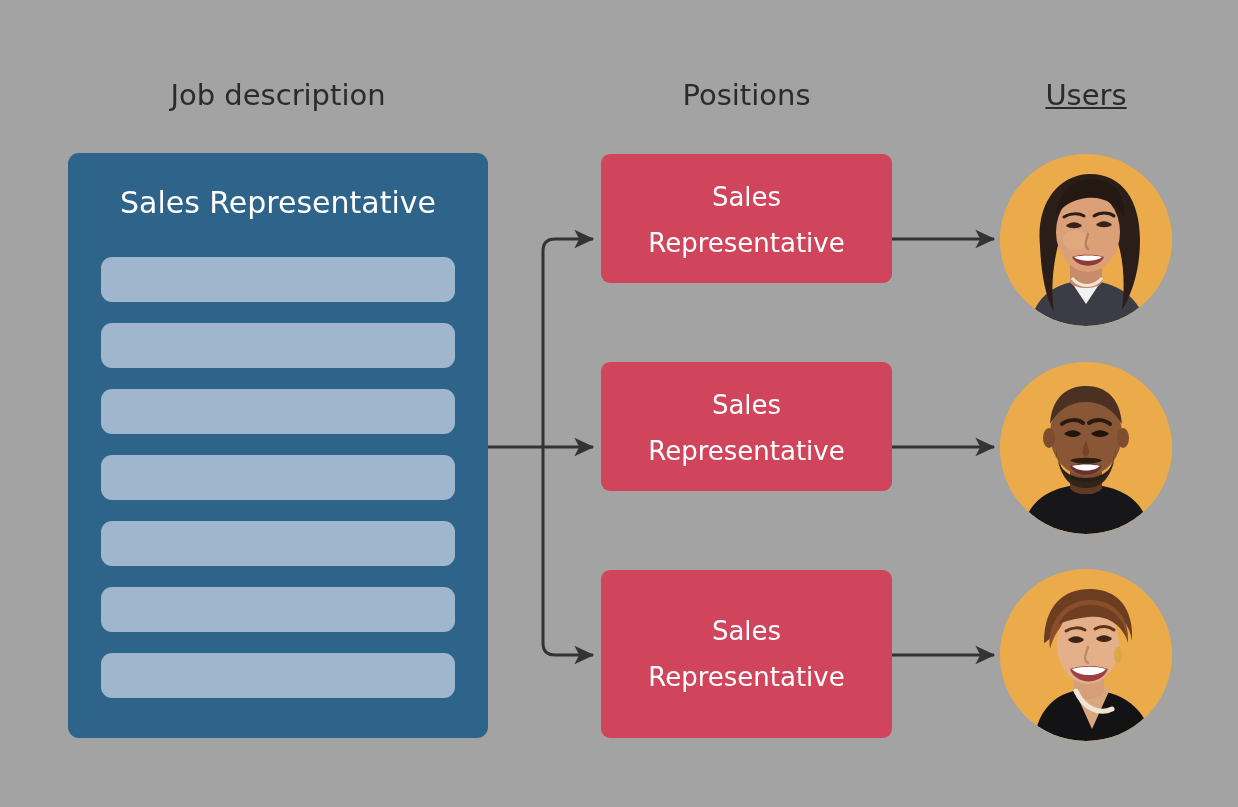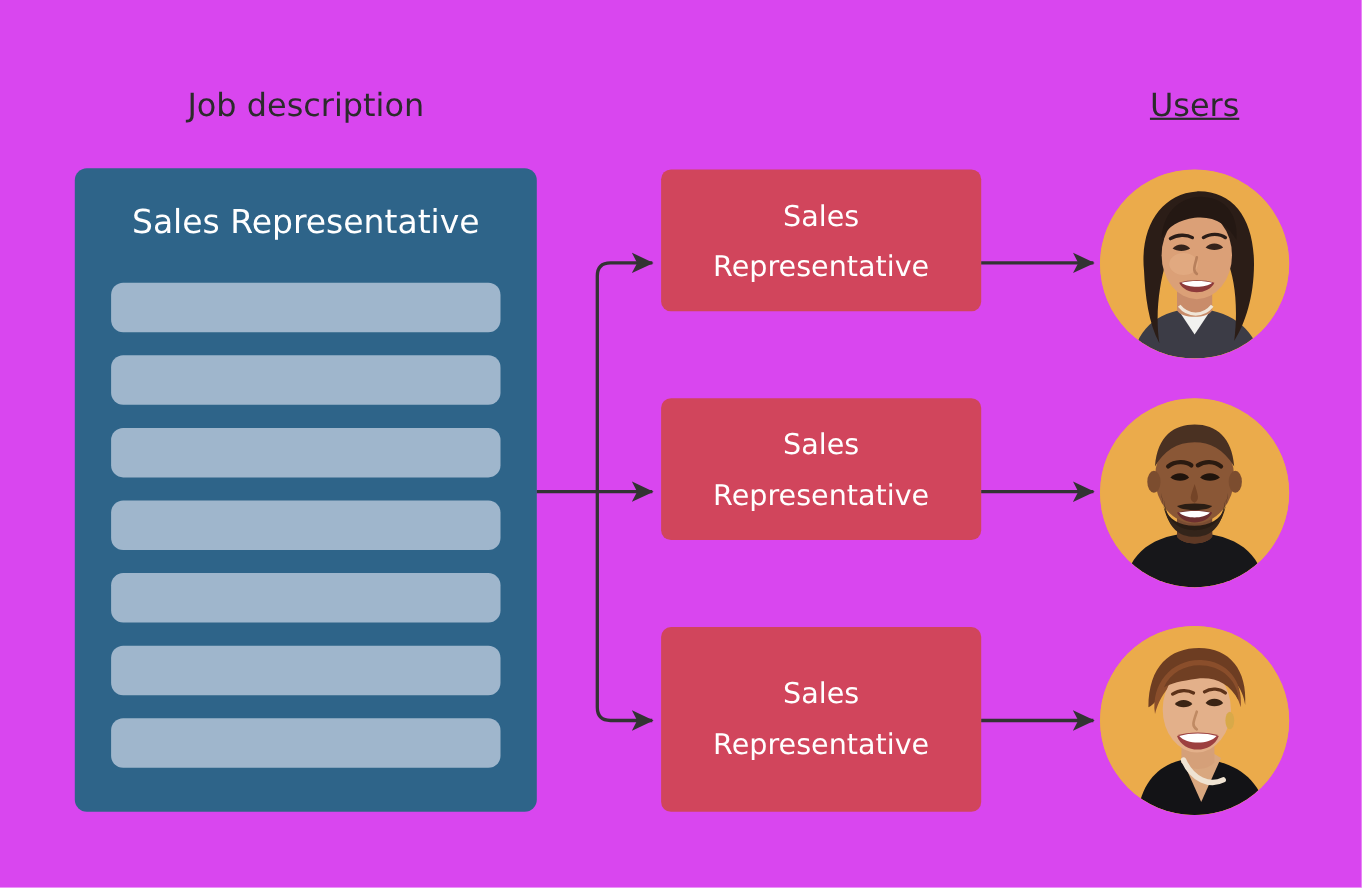--- a/index.html
+++ b/index.html
@@ -9,21 +9,21 @@
     background: #ffffff;
   }
   body {
     font-family: "DejaVu Sans", "Liberation Sans", sans-serif;
     -webkit-font-smoothing: antialiased;
   }
   #canvas {
     position: relative;
     width: 1238px;
     height: 807px;
-    background: #d946ef;
+    background: #a3a3a3;
     overflow: hidden;
   }
 
   
   .col-header {
     position: absolute;
     text-align: center;
     font-size: 29px;
     line-height: 34px;
     color: #2b2b2b;
@@ -119,20 +119,21 @@
     height: 807px;
     pointer-events: none;
   }
 </style>
 </head>
 <body>
 
 <div id="canvas">
 
   <div class="col-header" id="header-job-description">Job description</div>
+  <div class="col-header" id="header-positions">Positions</div>
   <div class="col-header" id="header-users">Users</div>
 
   <div id="job-card">
     <div id="job-card-title">Sales Representative</div>
     <div id="job-card-lines">
       <div class="job-line"></div>
       <div class="job-line"></div>
       <div class="job-line"></div>
       <div class="job-line"></div>
       <div class="job-line"></div>

